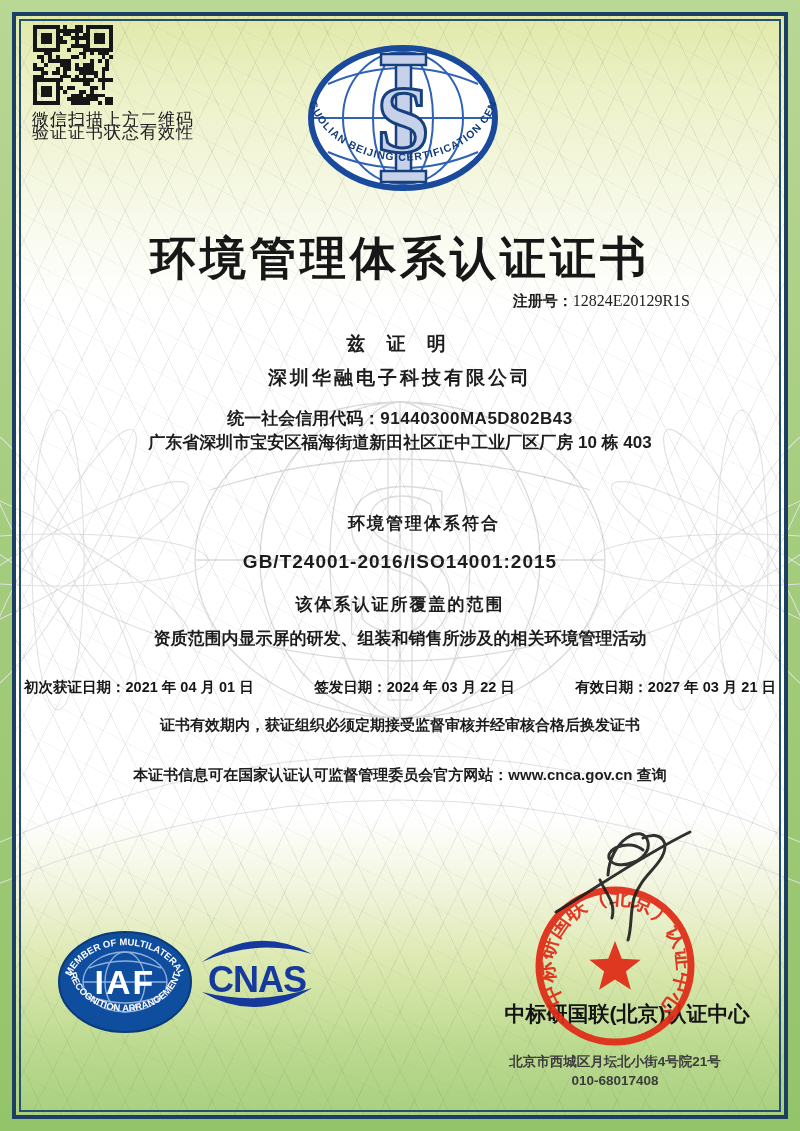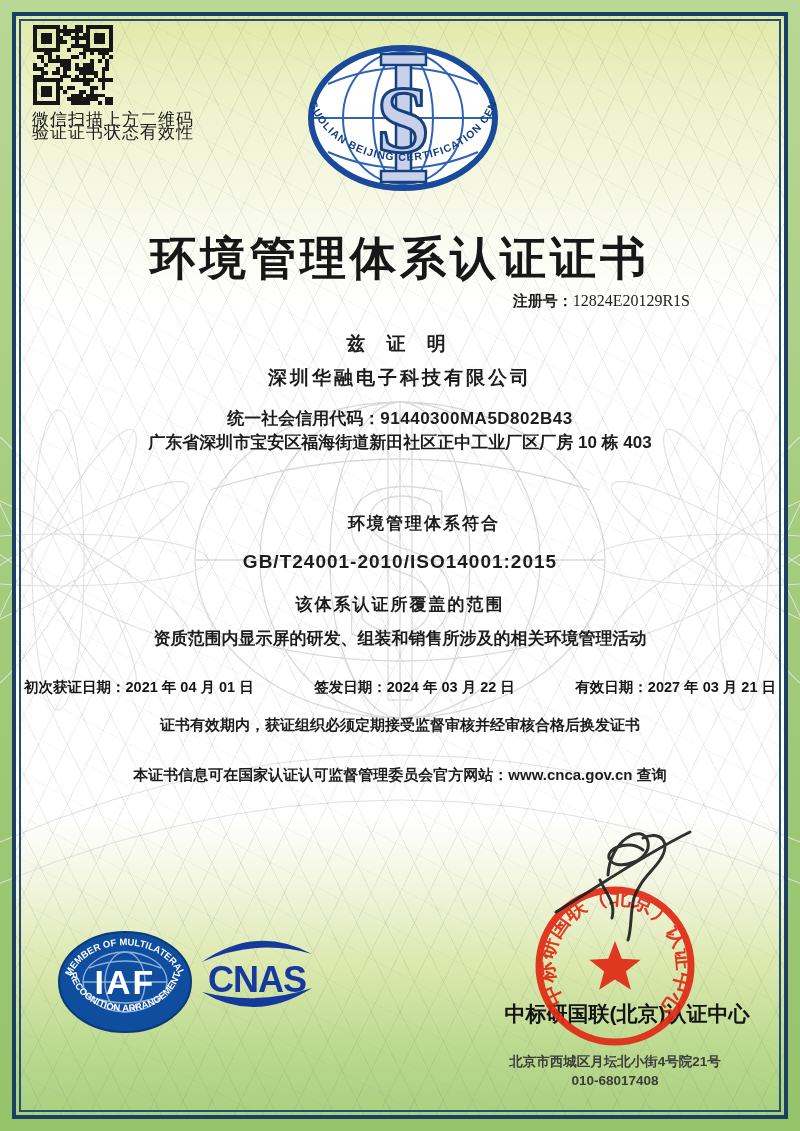--- a/index.html
+++ b/index.html
@@ -576,21 +576,21 @@
     <span class="lab">注册号：</span><span class="val">12824E20129R1S</span>
   </div>
   <div class="t center certify">兹 证 明</div>
   <div class="t center company">深圳华融电子科技有限公司</div>
   <div class="t center credit">
     <span>统一社会信用代码：</span><span class="val">91440300MA5D802B43</span>
   </div>
   <div class="t center addr">广东省深圳市宝安区福海街道新田社区正中工业厂区厂房 10 栋 403</div>
 
   <div class="t center conform">环境管理体系符合</div>
-  <div class="t center standard">GB/T24001-2010/ISO14001:2015</div>
+  <div class="t center standard">GB/T24001-2016/ISO14001:2015</div>
   <div class="t center scopelab">该体系认证所覆盖的范围</div>
   <div class="t center scope">资质范围内显示屏的研发、组装和销售所涉及的相关环境管理活动</div>
 
   <div class="t dates">
     <span><span>初次获证日期：</span><span>2021 年 04 月 01 日</span></span>
     <span><span>签发日期：</span><span>2024 年 03 月 22 日</span></span>
     <span><span>有效日期：</span><span>2027 年 03 月 21 日</span></span>
   </div>
 
   <div class="t center note n1">证书有效期内，获证组织必须定期接受监督审核并经审核合格后换发证书</div>

